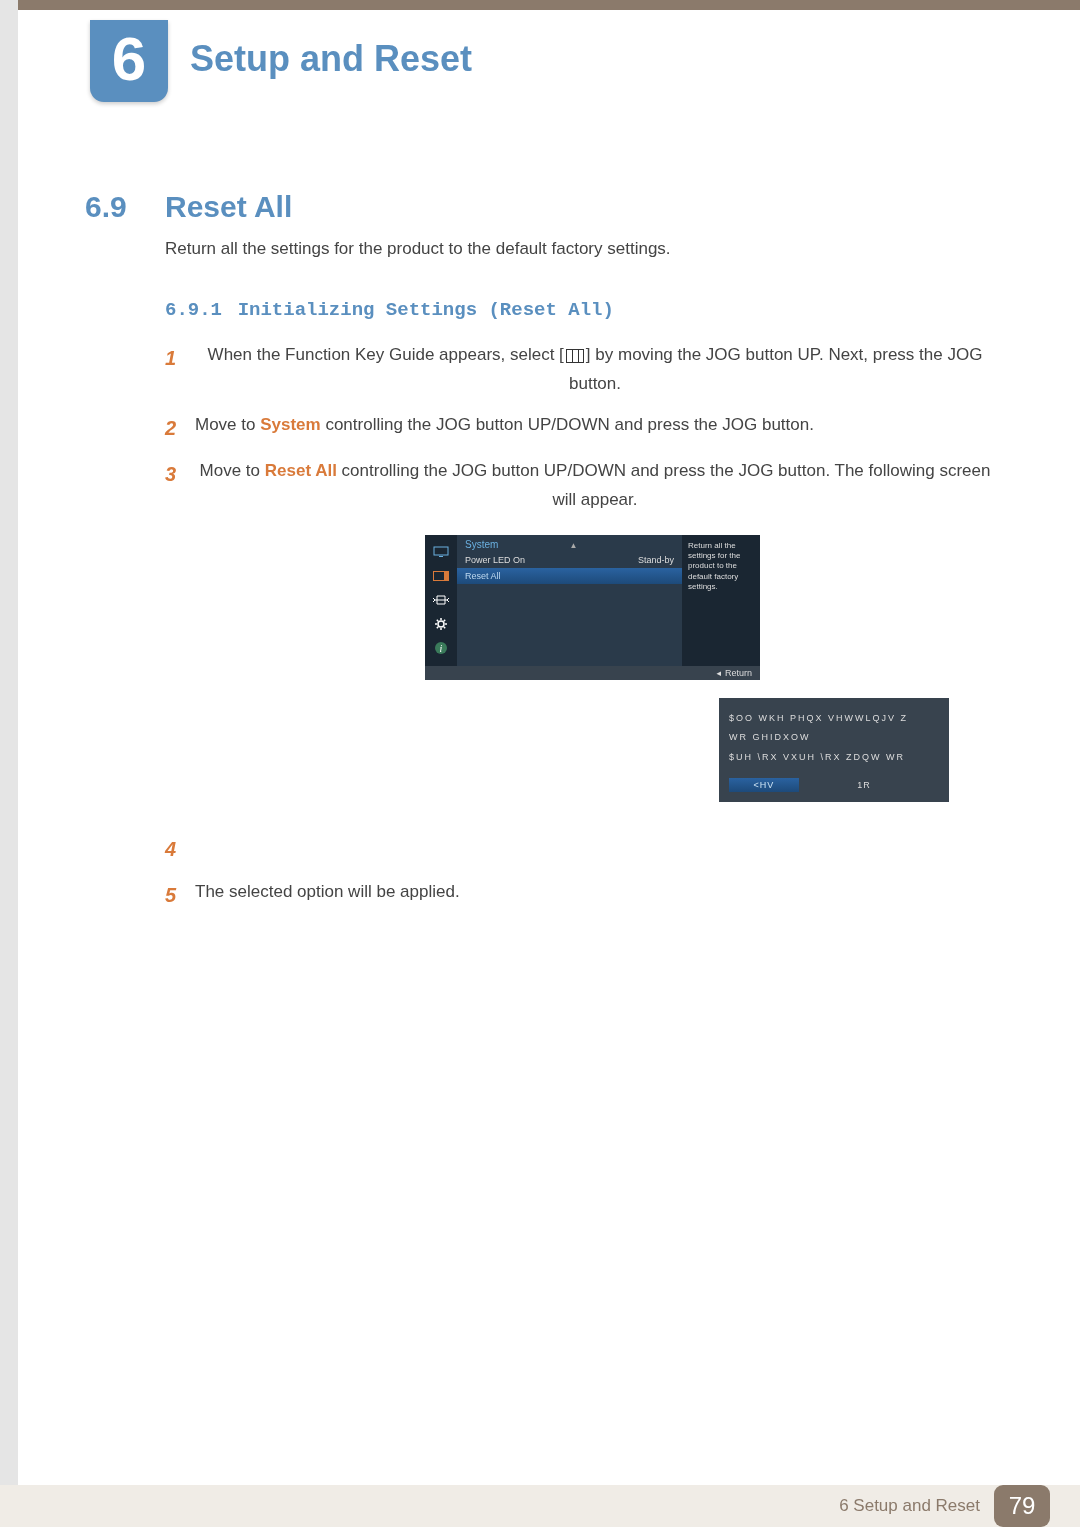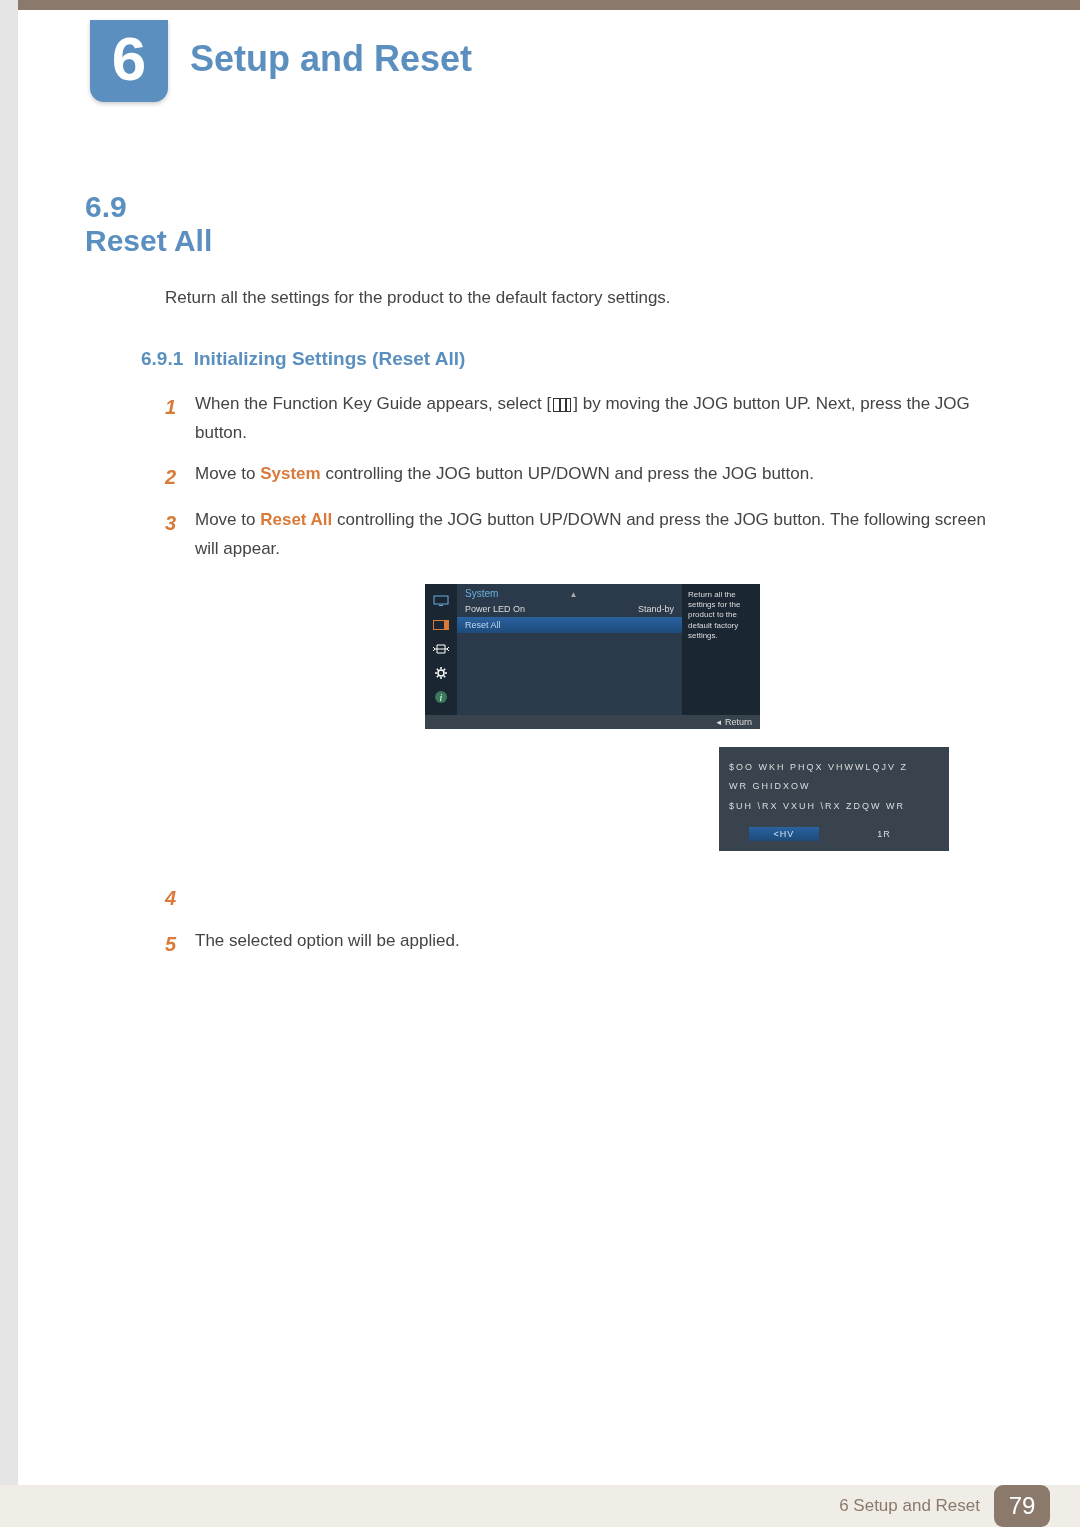--- a/index.html
+++ b/index.html
@@ -45,41 +45,42 @@
     font-size: 36px;
     font-weight: bold;
     color: #5a8fbf;
   }
   .content {
     position: absolute;
     top: 190px;
     left: 85px;
     right: 85px;
   }
-  .section-row { display: flex; align-items: flex-start; margin-bottom: 30px; flex-direction: column; }
+  .section-row { display: flex; align-items: center; margin-bottom: 15px; }
   .section-num {
     font-size: 30px;
     font-weight: bold;
     color: #5a8fbf;
     width: 80px;
   }
   .section-title {
     font-size: 30px;
     font-weight: bold;
     color: #5a8fbf;
   }
   .intro {
     margin-left: 80px;
     font-size: 17px;
     color: #444;
     margin-bottom: 40px;
   }
   .subsection-row {
-    margin-left: 56px;
+    margin-left: 80px;
     margin-bottom: 20px;
+    font-family: Liberation Mono, monospace;
   }
   .subsection-num {
     font-size: 19px;
     font-weight: bold;
     color: #5a8fbf;
     display: inline;
   }
   .subsection-title {
     font-size: 19px;
     font-weight: bold;
@@ -97,20 +98,21 @@
     color: #d97a3a;
     font-size: 20px;
     font-style: italic;
     font-weight: 600;
     width: 30px;
     flex-shrink: 0;
   }
   .step-text {
     font-size: 17px;
     color: #444;
+    text-align: center;
   }
   .step-text .em { color: #d97a3a; font-weight: bold; }
   .menu-icon {
     display: inline-block;
     width: 18px; height: 14px;
     border: 1.5px solid #333;
     position: relative;
     vertical-align: middle;
     margin: 0 2px;
   }
@@ -199,21 +201,20 @@
     margin-bottom: 30px;
     background: #38434e;
     padding: 14px 10px 10px;
     font-size: 9px;
     color: #ddd;
     letter-spacing: 2px;
   }
   .dialog-text { margin-bottom: 6px; line-height: 1.5; }
   .dialog-btns {
     display: flex;
-    justify-content: center;
     gap: 30px;
     margin-top: 14px;
   }
   .dialog-btn {
     width: 70px;
     padding: 2px 0;
     text-align: center;
     font-size: 9px;
     letter-spacing: 1px;
   }

